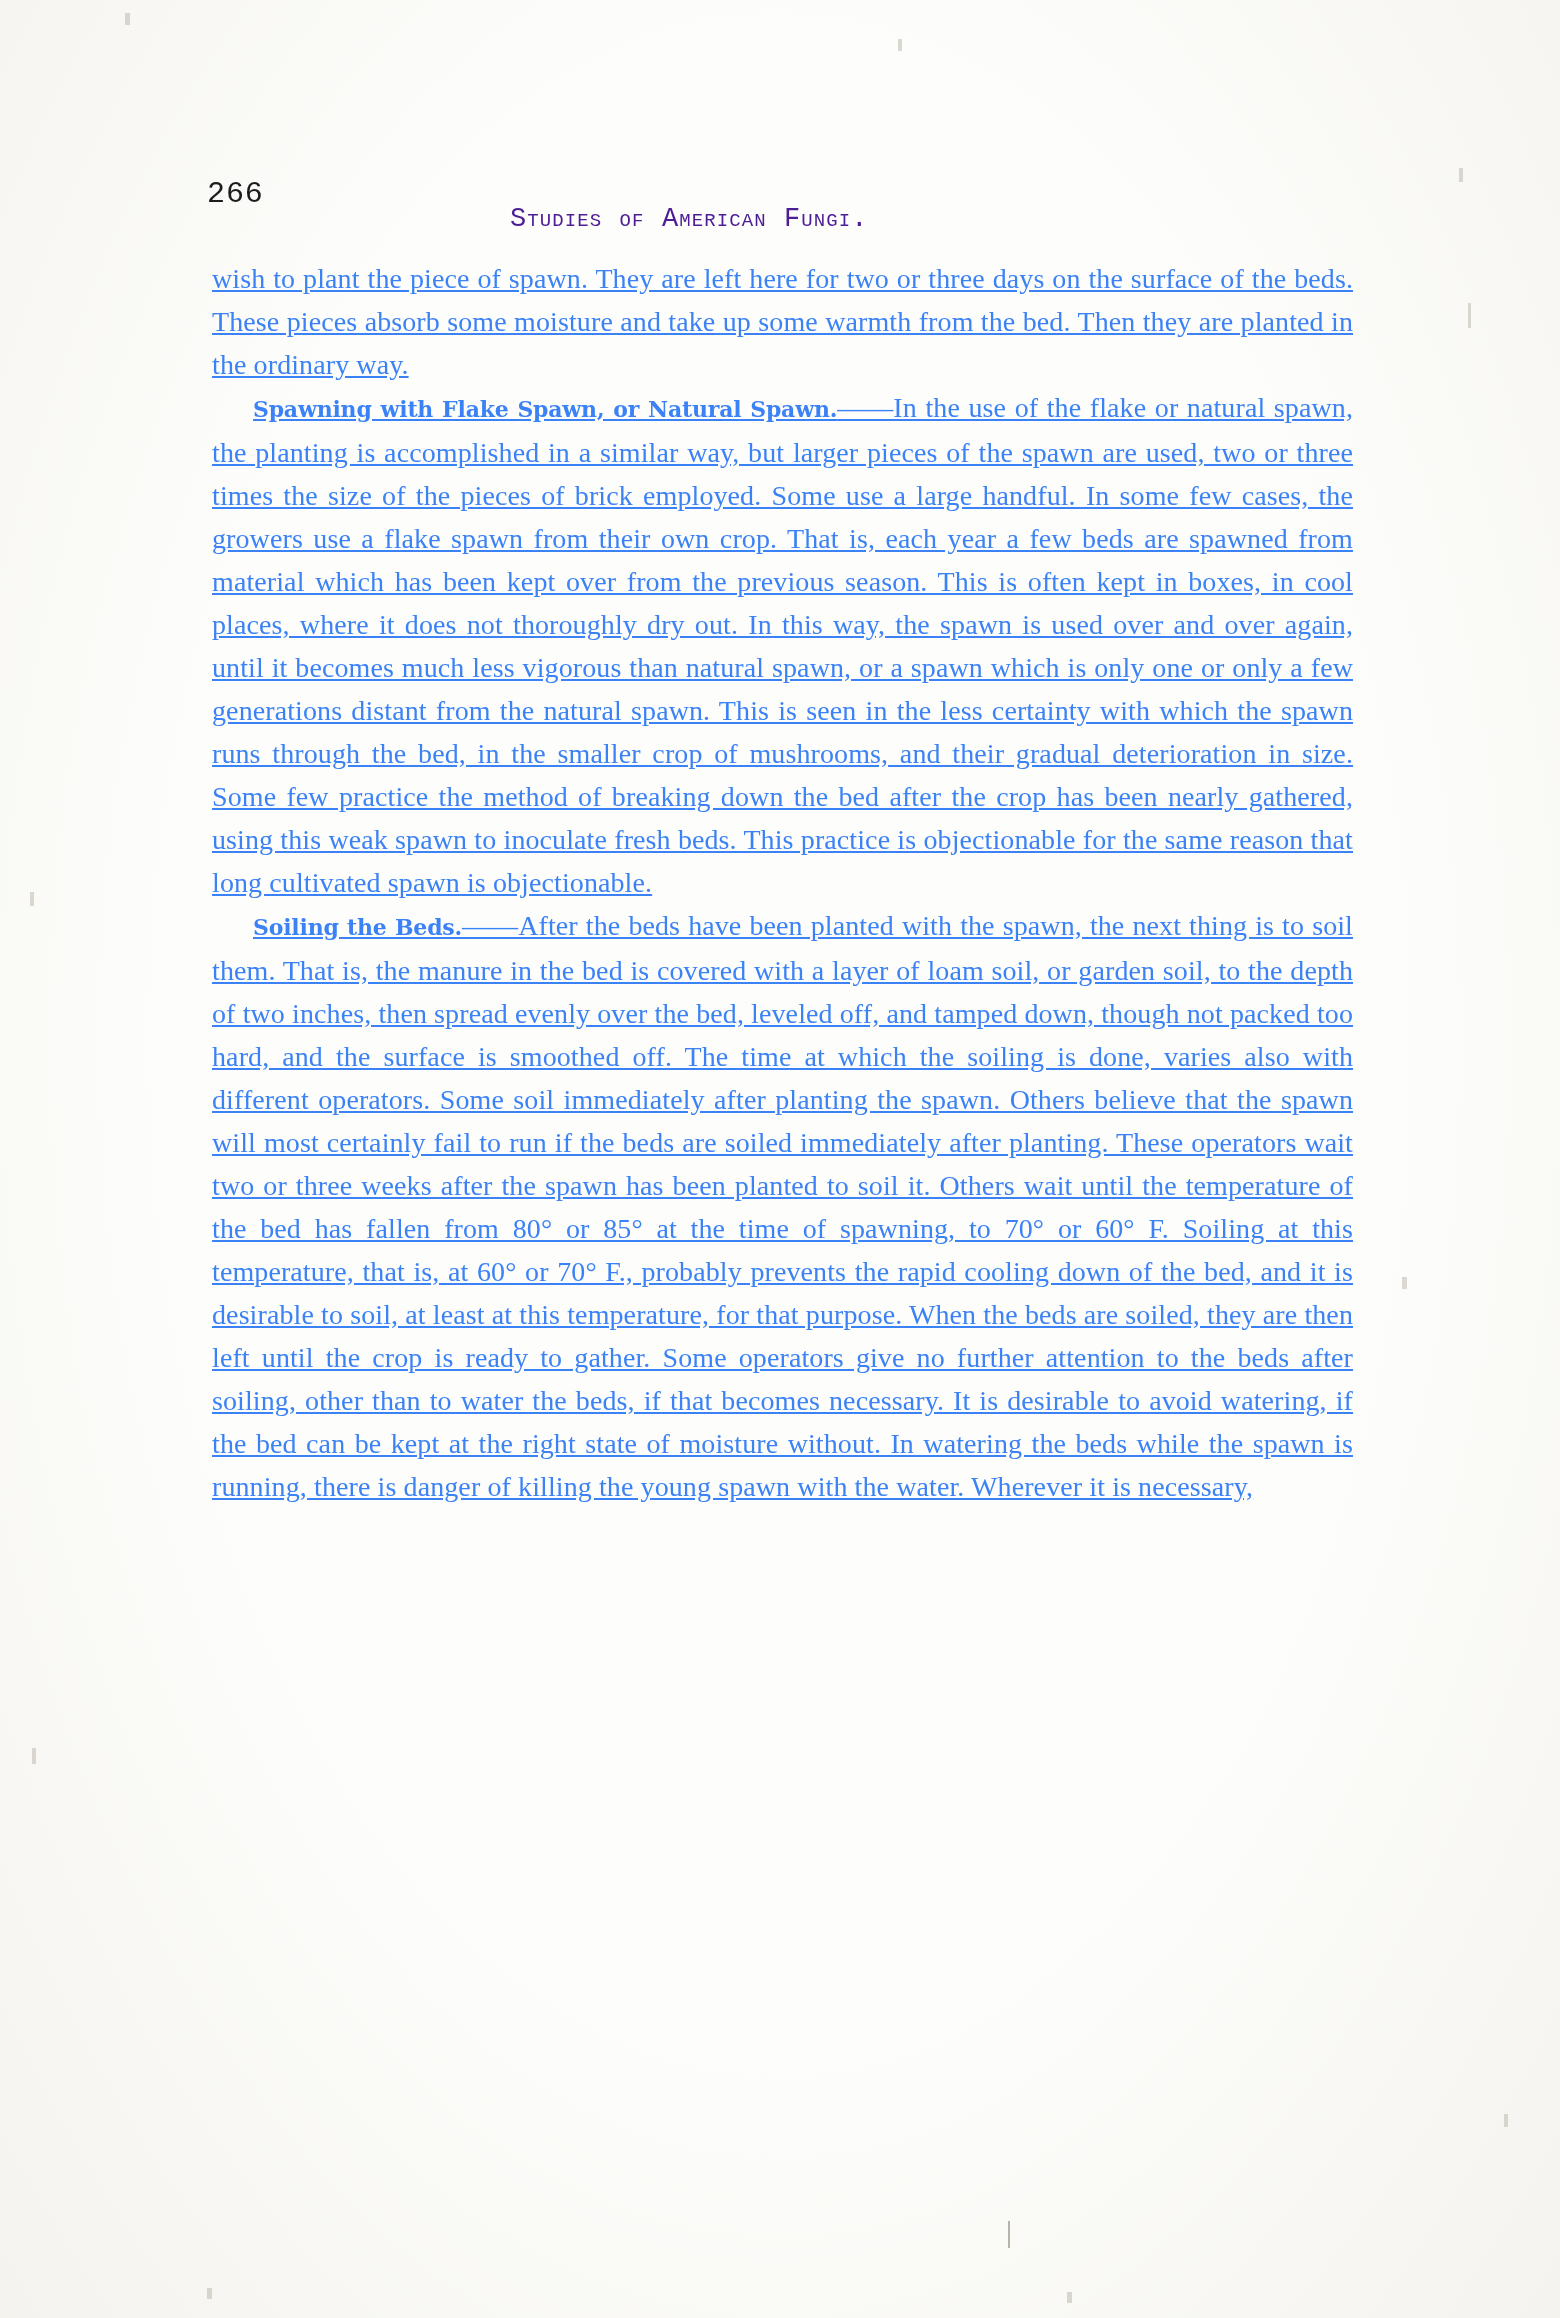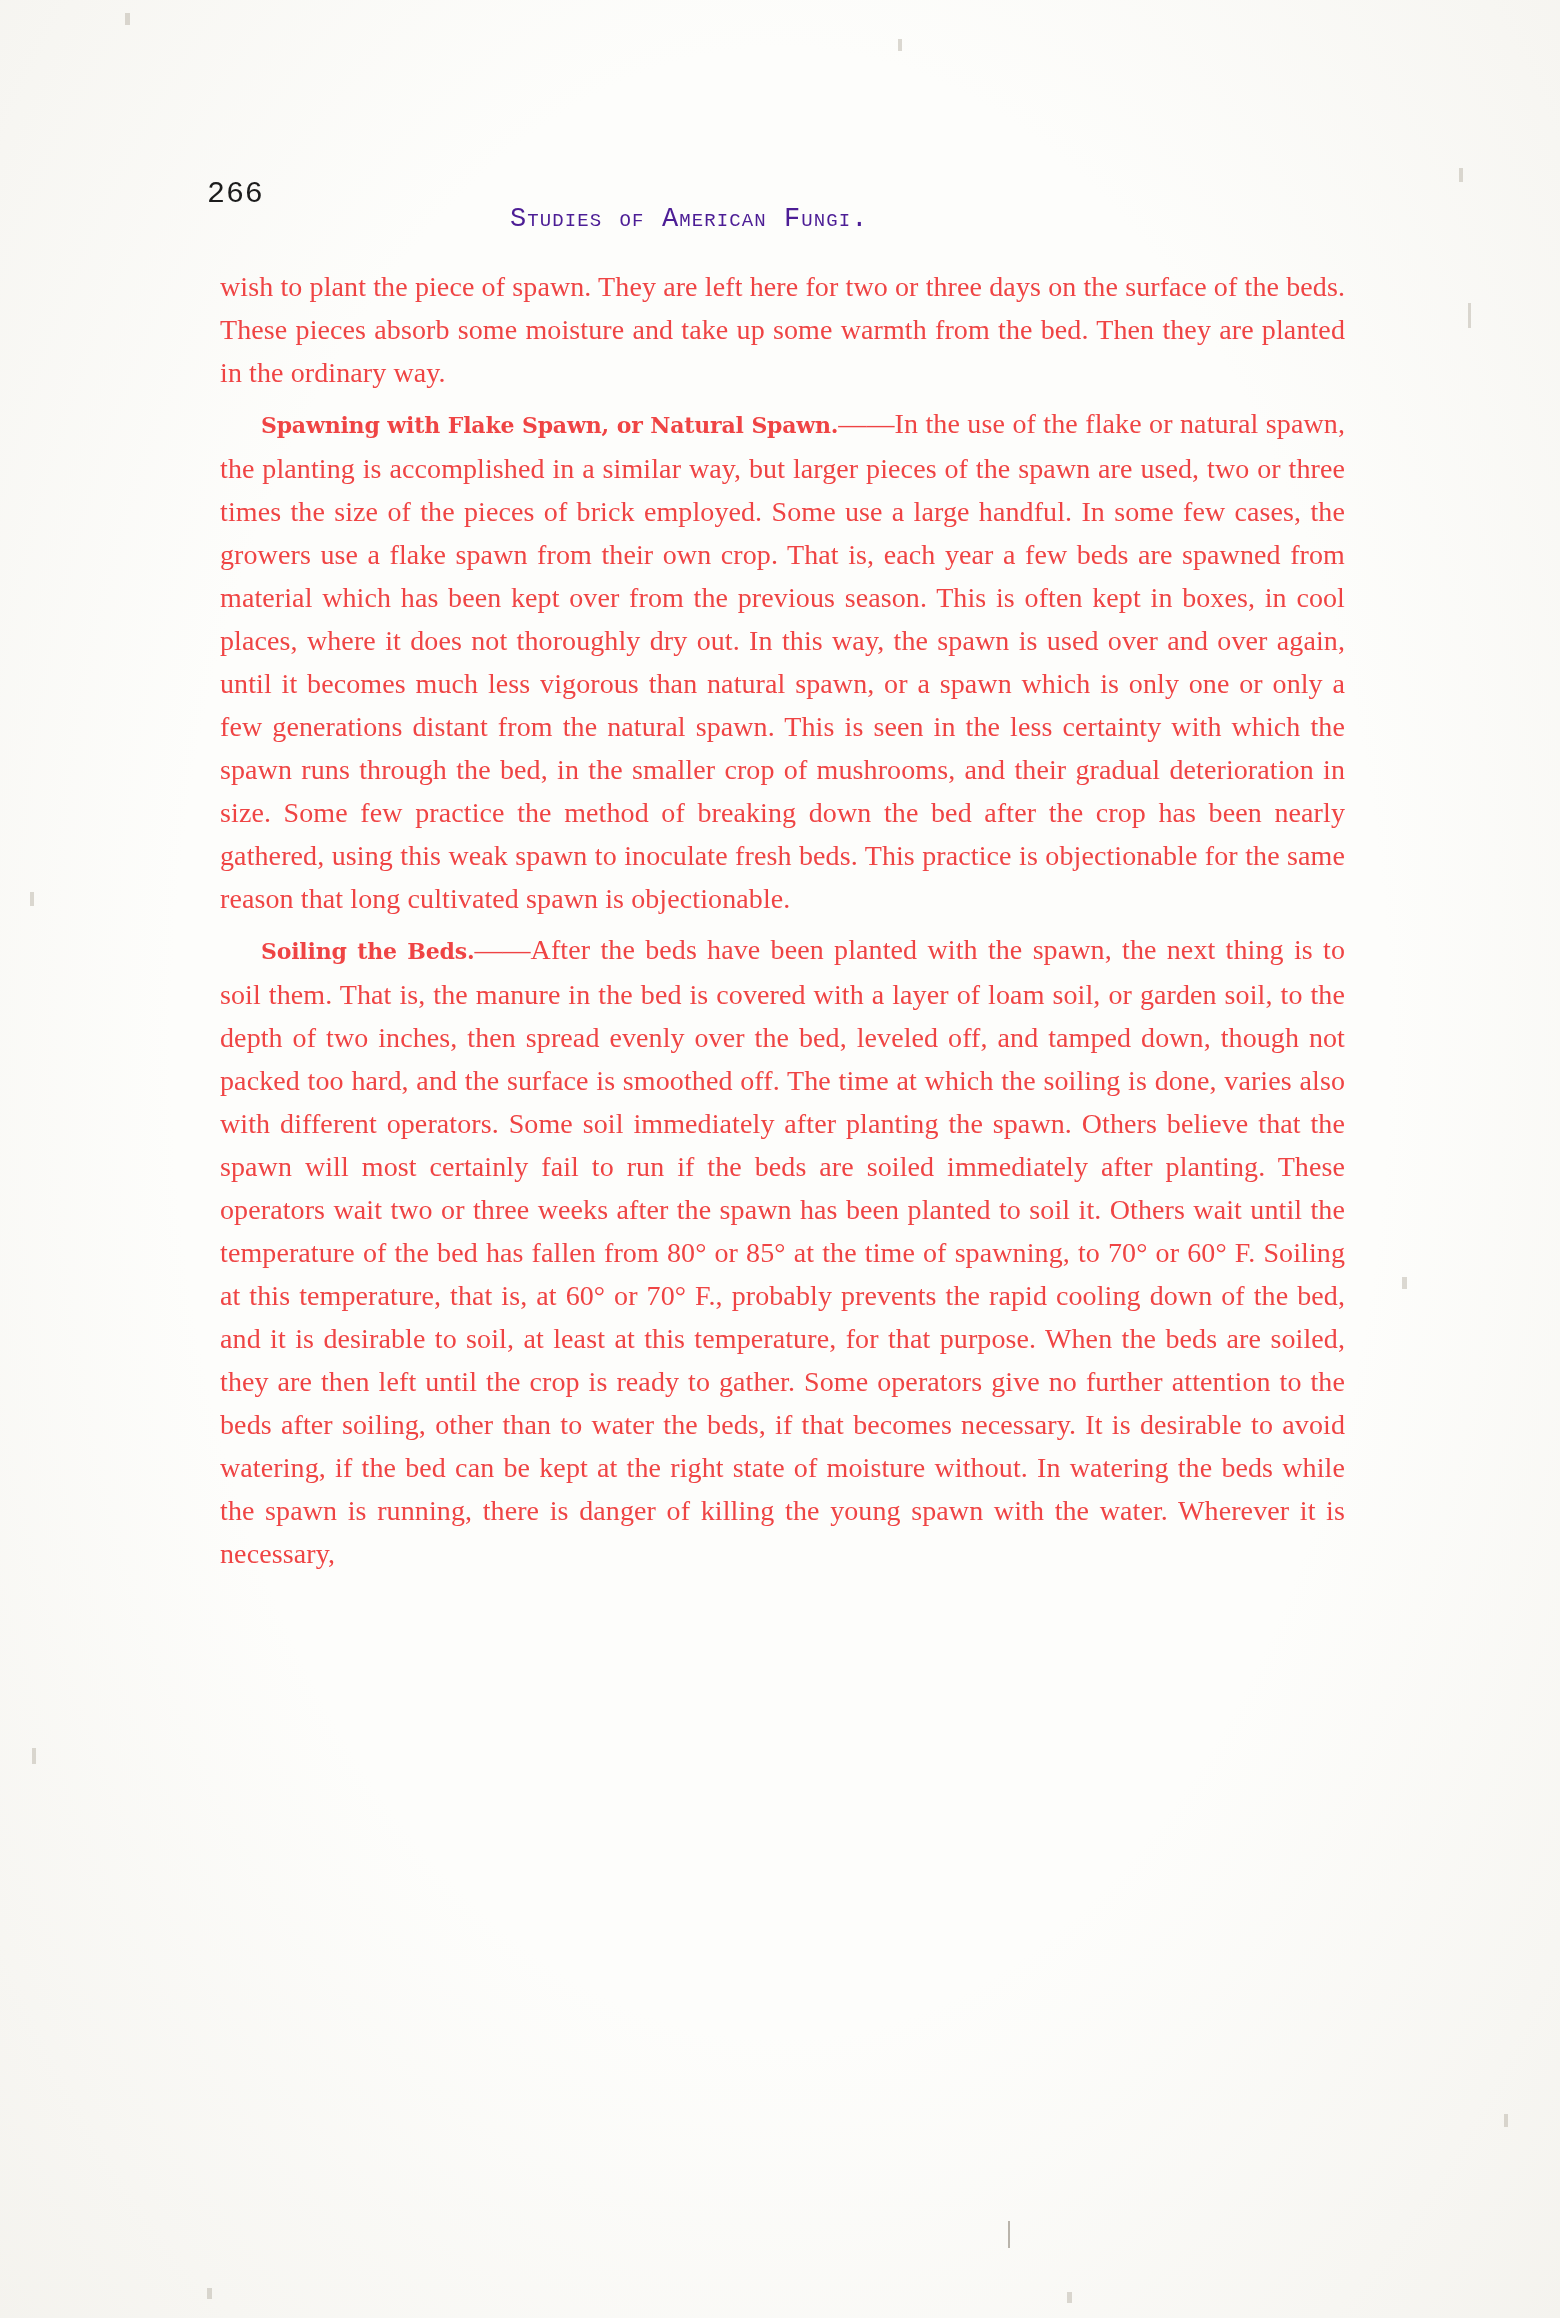--- a/index.html
+++ b/index.html
@@ -57,27 +57,28 @@
     white-space: nowrap;
     margin-top: 24px;
   }
   .textblock {
     position: absolute;
     top: 257px;
     left: 212px;
     width: 1141px;
   }
   p.para {
-    margin: 8px;
+    margin: 0;
     font-size: 28px;
     line-height: 43px;
     text-align: justify;
     text-justify: inter-word;
-    color: #ef4444;
+    color: #3b82f6;
     letter-spacing: 0.1px;
+    text-decoration: underline;
   }
   p.para + p.para {
     margin-top: 0px;
   }
   .indent {
     display: inline-block;
     width: 41px;
   }
   .runin {
     font-weight: bold;

